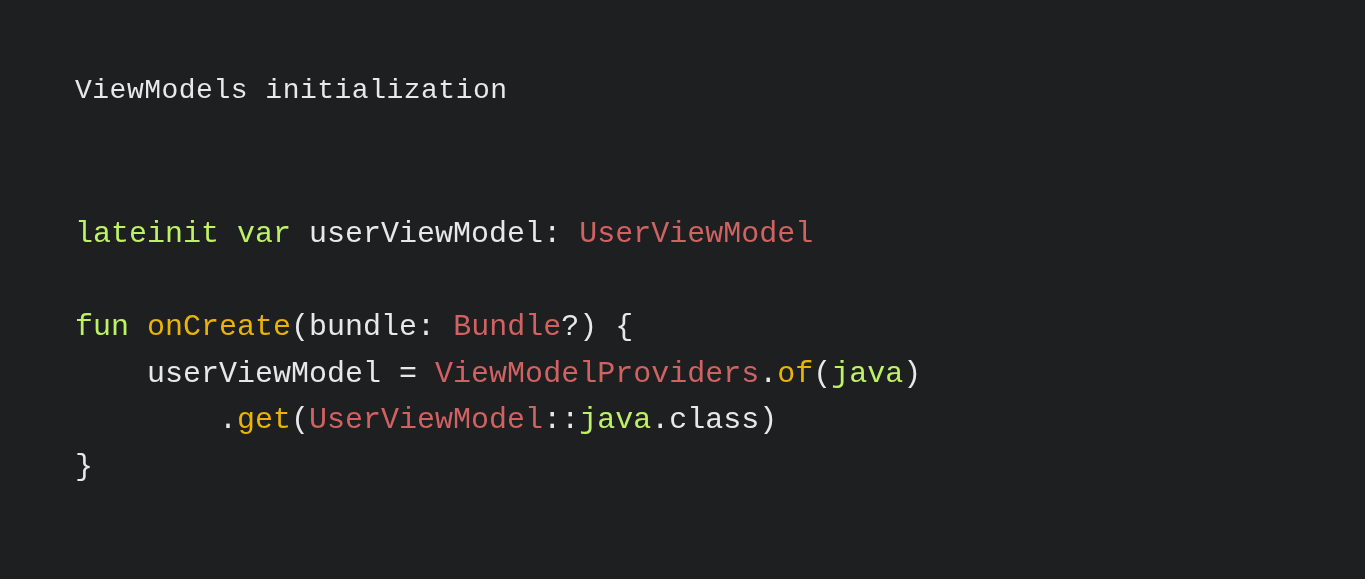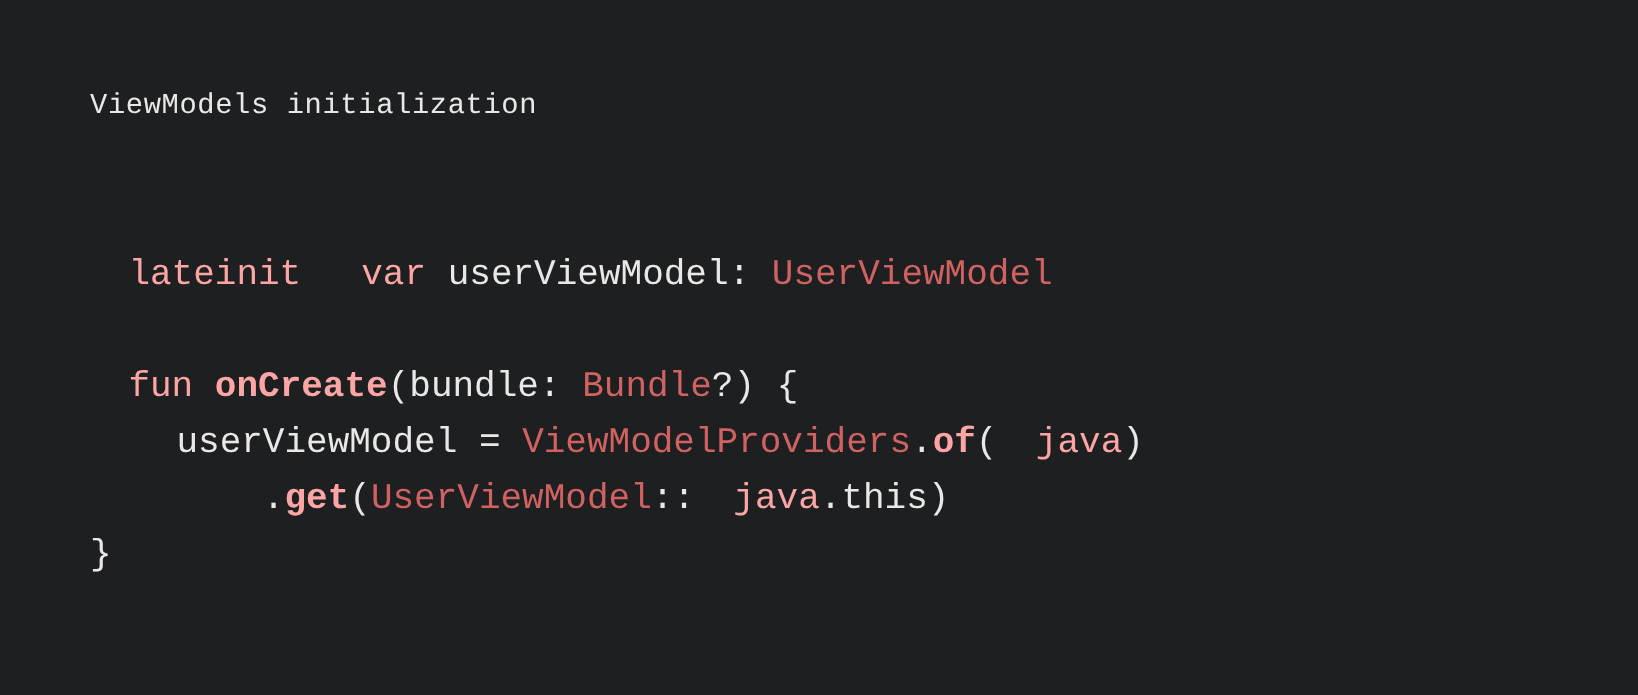--- a/index.html
+++ b/index.html
@@ -10,53 +10,51 @@
     body {
       background-color: #1e1f21;
       width: 1365px;
       height: 579px;
       font-family: 'Menlo', 'Consolas', 'Courier New', monospace;
       color: #e8e8e8;
       padding: 75px 75px;
       overflow: hidden;
     }
     .title {
-      font-size: 24px;
+      font-size: 28px;
       color: #e8e8e8;
       font-weight: 400;
       letter-spacing: 0.5px;
       margin-bottom: 105px;
     }
     .code-block {
       font-size: 30px;
       line-height: 1.55;
       white-space: pre;
       font-weight: 400;
     }
     .kw {
-      color: #fca5a5;
-      margin-left: 32px;
+      color: #bef264;
     }
     .type {
       color: #d16262;
     }
     .fn {
-      color: #fca5a5;
-      font-weight: bold;
+      color: #eab308;
     }
     .punct {
       color: #e8e8e8;
     }
     .ident {
       color: #e8e8e8;
     }
   </style>
 </head>
 <body>
 
 <div class="title">ViewModels initialization</div>
 
 <div class="code-block"><span class="kw">lateinit</span> <span class="kw">var</span> <span class="ident">userViewModel</span><span class="punct">:</span> <span class="type">UserViewModel</span>
 
 <span class="kw">fun</span> <span class="fn">onCreate</span><span class="punct">(</span><span class="ident">bundle</span><span class="punct">:</span> <span class="type">Bundle</span><span class="punct">?</span><span class="punct">)</span> <span class="punct">{</span>
     <span class="ident">userViewModel</span> <span class="punct">=</span> <span class="type">ViewModelProviders</span><span class="punct">.</span><span class="fn">of</span><span class="punct">(</span><span class="kw">java</span><span class="punct">)</span>
-        <span class="punct">.</span><span class="fn">get</span><span class="punct">(</span><span class="type">UserViewModel</span><span class="punct">::</span><span class="kw">java</span><span class="punct">.</span><span class="ident">this</span><span class="punct">)</span>
+        <span class="punct">.</span><span class="fn">get</span><span class="punct">(</span><span class="type">UserViewModel</span><span class="punct">::</span><span class="kw">java</span><span class="punct">.</span><span class="ident">class</span><span class="punct">)</span>
 <span class="punct">}</span></div>
 
 </body></html>

